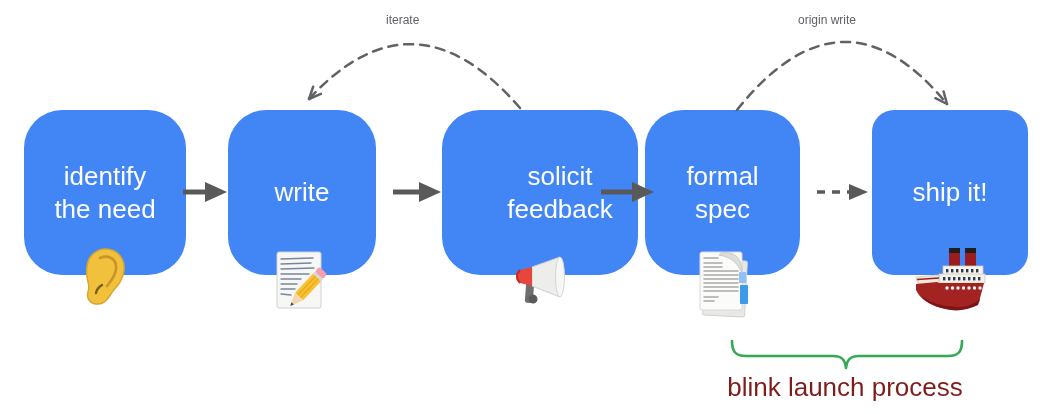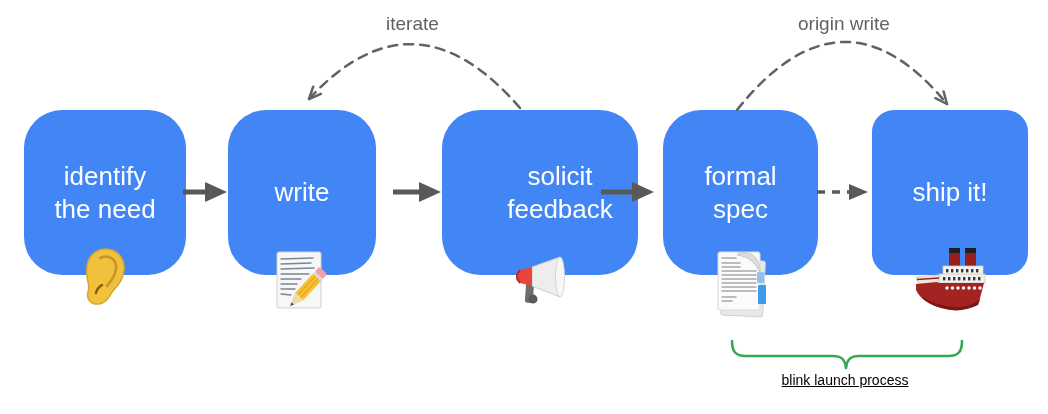--- a/index.html
+++ b/index.html
@@ -9,35 +9,35 @@
   }
   .node{
     position:absolute;top:110px;height:165px;background:#4285F4;border-radius:38px;
     display:flex;flex-direction:column;align-items:center;justify-content:center;
     color:#ffffff;font-size:26px;line-height:33px;font-weight:500;text-align:center;
   }
   .node span{display:block;}
   .n1{left:24px;width:162px;}
   .n2{left:228px;width:148px;}
   .n3{left:442px;width:156px;padding-left:40px;}
-  .n4{left:663px;width:155px;}
+  .n4{left:645px;width:155px;}
   .n5{left:872px;width:156px;border-radius:22px;}
   .icon{position:absolute;left:50%;transform:translateX(-50%);pointer-events:none;}
   .n1 .icon{top:137px;}
   .n2 .icon{top:140px;}
   .n3 .icon{top:145px;}
   .n4 .icon{top:138px;}
   .n5 .icon{top:136px;}
   .overlay{position:absolute;left:0;top:0;width:1048px;height:414px;pointer-events:none;}
-  .arc-label{position:absolute;top:13px;font-size:19px;color:#5F6368;white-space:nowrap;}
+  .arc-label{position:absolute;top:13px;font-size:12px;color:#5F6368;white-space:nowrap;}
   .lbl-iterate{left:386px;}
   .lbl-origin{left:798px;}
   .brace-label{
     position:absolute;left:845px;top:372px;transform:translateX(-50%);
-    font-size:14px;color:#000000;white-space:nowrap;text-decoration:underline;
+    font-size:26px;color:#7f1d1d;white-space:nowrap;
   }
 </style>
 </head>
 <body>
 
 <div class="canvas">
 
   <div class="node n1">
     <span>identify</span>
     <span>the need</span>

